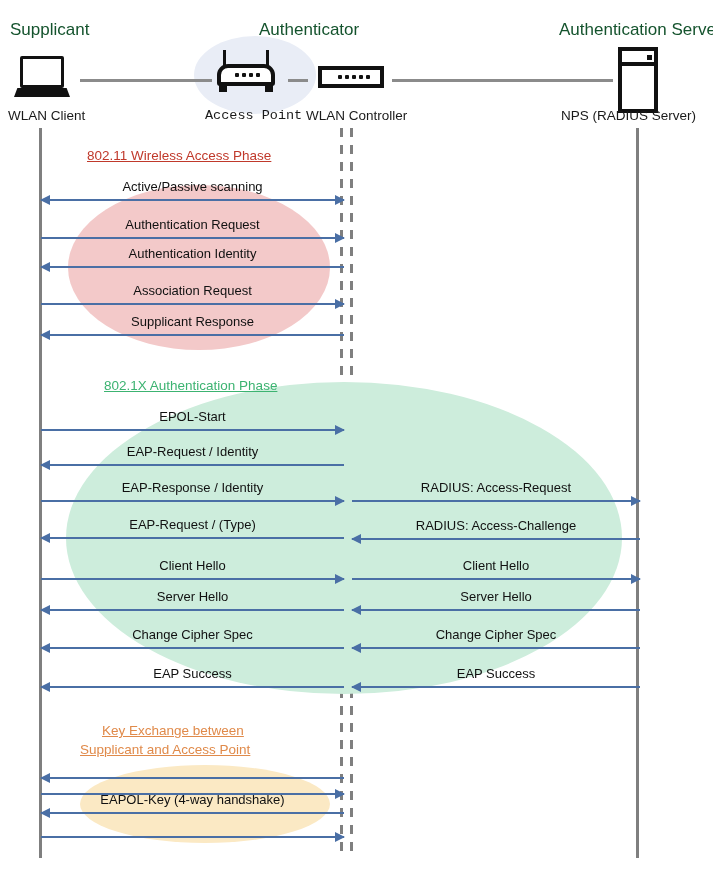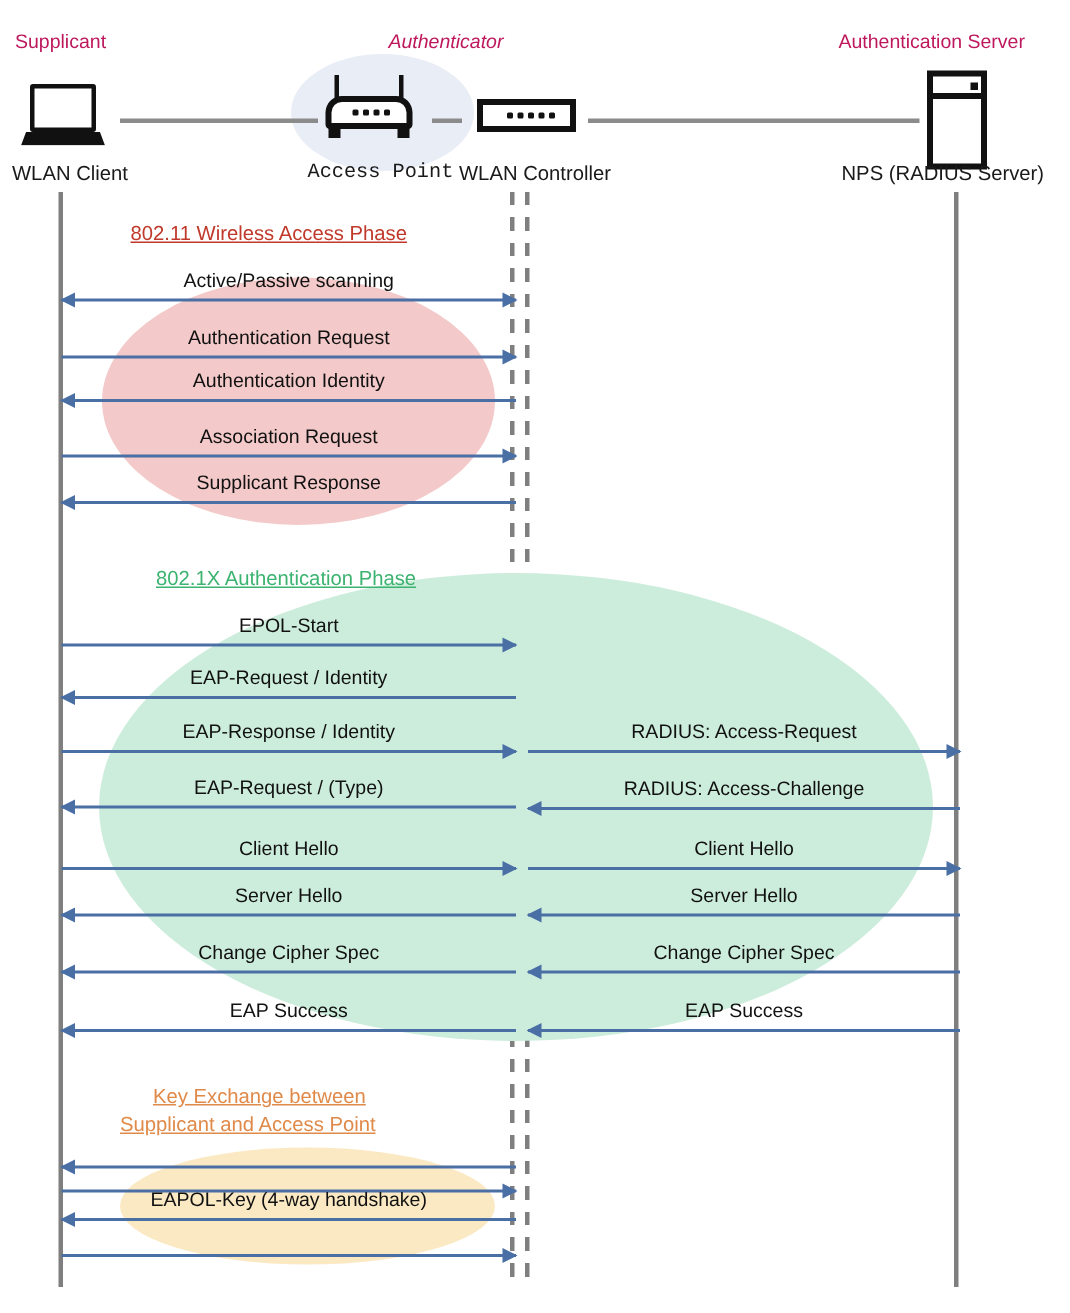--- a/index.html
+++ b/index.html
@@ -14,22 +14,22 @@
     position: relative;
     width: 713px;
     height: 875px;
     background: #ffffff;
     overflow: hidden;
   }
 
   
   .role-label {
     position: absolute;
-    font-size: 13px;
-    color: #be185d;
+    font-size: 17px;
+    color: #14532d;
     white-space: nowrap;
   }
   .dev-label {
     position: absolute;
     font-size: 13.5px;
     color: #1a1a1a;
     white-space: nowrap;
   }
   .auth-ellipse {
     position: absolute;
@@ -198,21 +198,21 @@
 
 <div id="canvas">
 
   <div class="blob auth-ellipse" style="left:194px; top:36px; width:122px; height:78px;"></div>
 
   <div class="hwire" style="left:80px; top:79px; width:132px;"></div>
   <div class="hwire" style="left:288px; top:79px; width:20px;"></div>
   <div class="hwire" style="left:392px; top:79px; width:221px;"></div>
 
   <div class="role-label" style="left:10px; top:20px;">Supplicant</div>
-  <div class="role-label" style="left:259px; top:20px;font-style:italic;">Authenticator</div>
+  <div class="role-label" style="left:259px; top:20px;">Authenticator</div>
   <div class="role-label" style="left:559px; top:20px;">Authentication Server</div>
 
   <div class="laptop" style="left:14px; top:56px; width:56px; height:42px;">
     <div class="screen"></div>
     <div class="base"></div>
   </div>
 
   <div class="ap" style="left:217px; top:50px; width:58px; height:44px;">
     <div class="ant" style="left:6px;"></div>
     <div class="ant" style="right:6px;"></div>

